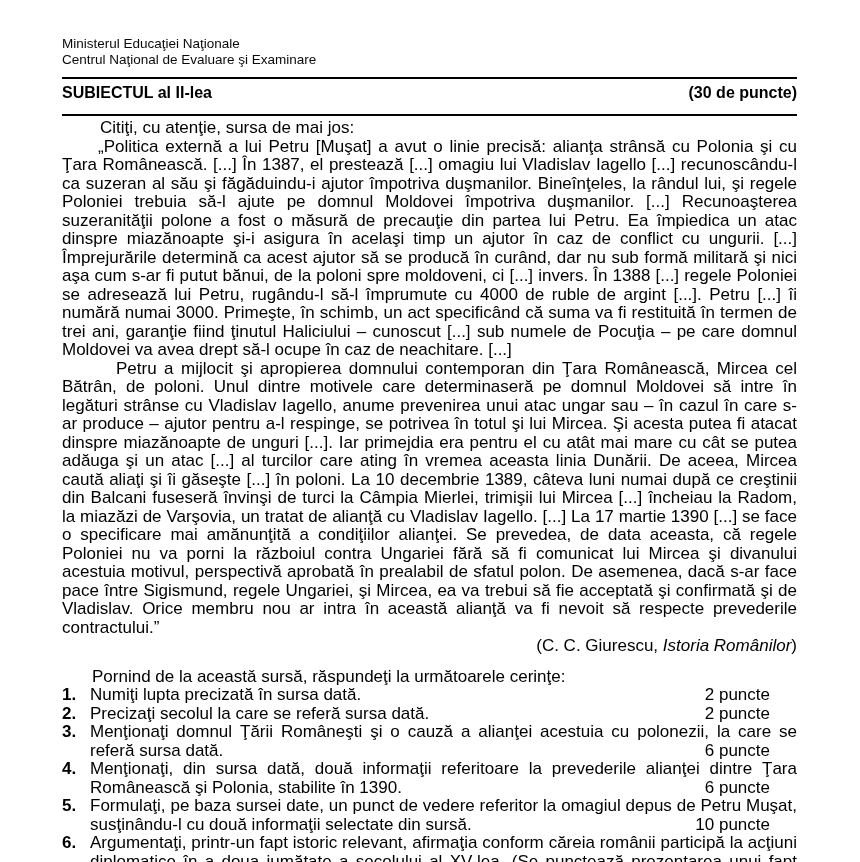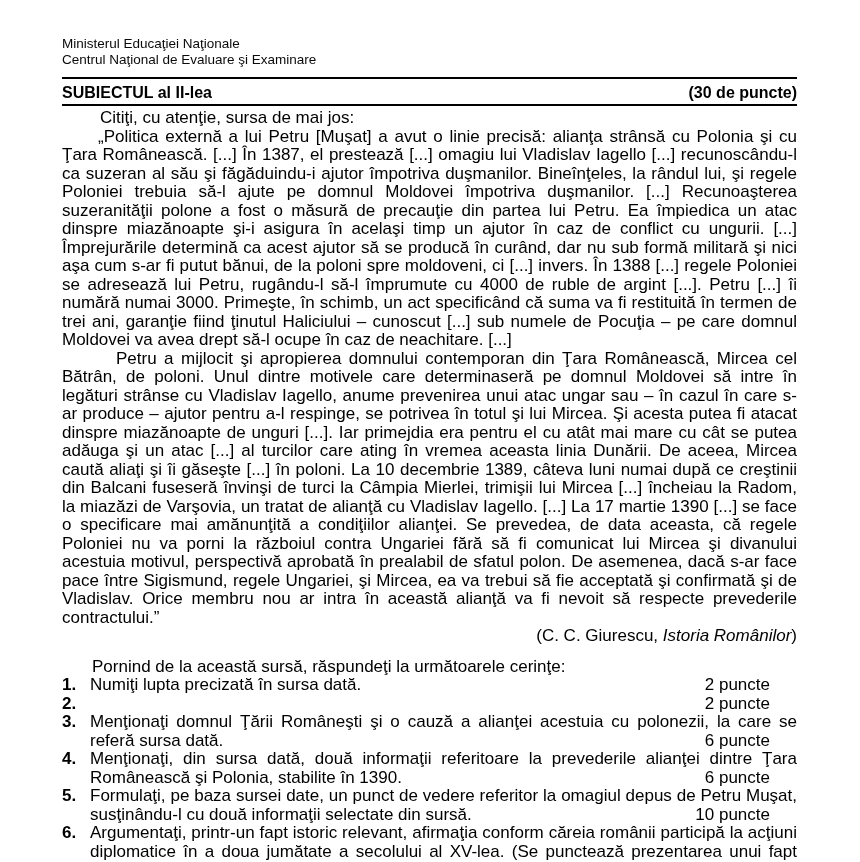--- a/index.html
+++ b/index.html
@@ -18,21 +18,21 @@
   .header-rule { margin-top: 9px; border-top: 2px solid #000; height: 0; }
 
   .subject-row {
     margin-top: 4px;
     display: flex;
     justify-content: space-between;
     align-items: baseline;
     font-size: 16px;
     font-weight: bold;
     line-height: 20px;
-    padding-bottom: 1px;
+    padding-bottom: 11px;
     border-bottom: 2px solid #000;
   }
 
   .doc-body { font-size: 17px; line-height: 18.5px; }
 
   .intro { margin-top: 3px; padding-left: 38px; }
 
   .para { text-align: justify; }
   .para.p1 { text-indent: 36px; }
   .para.p2 { text-indent: 54px; }
@@ -84,21 +84,21 @@
 
     <div class="questions">
 
       <div class="q">
         <span class="q-num">1.</span>
         <div class="q-body"><span class="q-text">Numiţi lupta precizată în sursa dată.</span><span class="q-points">2 puncte</span></div>
       </div>
 
       <div class="q">
         <span class="q-num">2.</span>
-        <div class="q-body"><span class="q-points">2 puncte</span></div>
+        <div class="q-body"><span class="q-text">Precizaţi secolul la care se referă sursa dată.</span><span class="q-points">2 puncte</span></div>
       </div>
 
       <div class="q">
         <span class="q-num">3.</span>
         <div class="q-body"><span class="q-text">Menţionaţi domnul Ţării Româneşti şi o cauză a alianţei acestuia cu polonezii, la care se referă sursa dată.</span><span class="q-points">6 puncte</span></div>
       </div>
 
       <div class="q">
         <span class="q-num">4.</span>
         <div class="q-body"><span class="q-text">Menţionaţi, din sursa dată, două informaţii referitoare la prevederile alianţei dintre Ţara Românească şi Polonia, stabilite în 1390.</span><span class="q-points">6 puncte</span></div>

